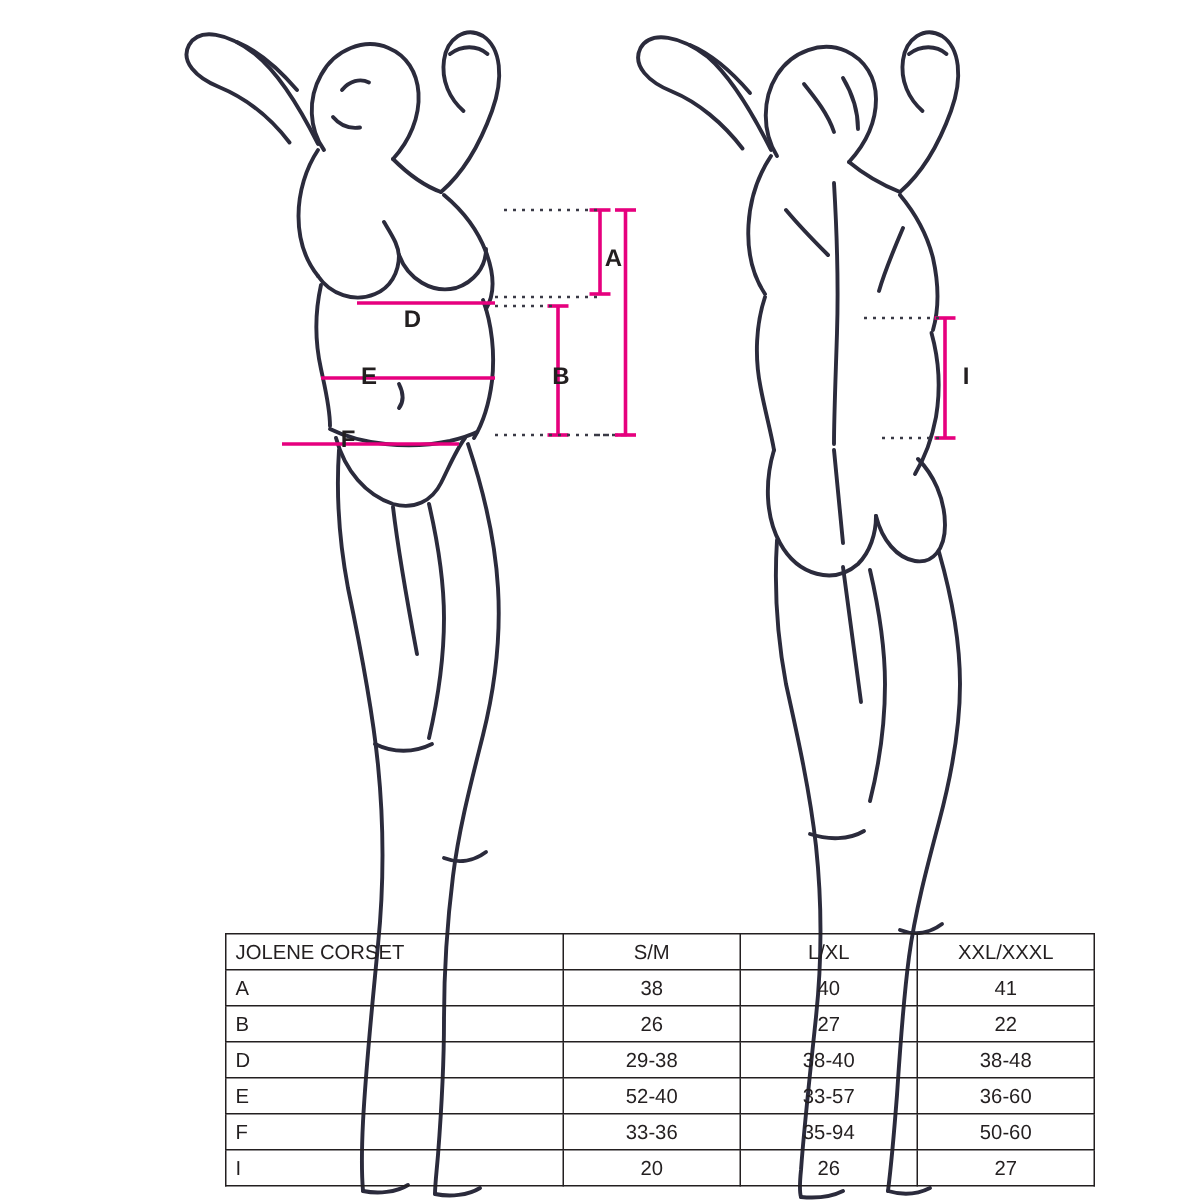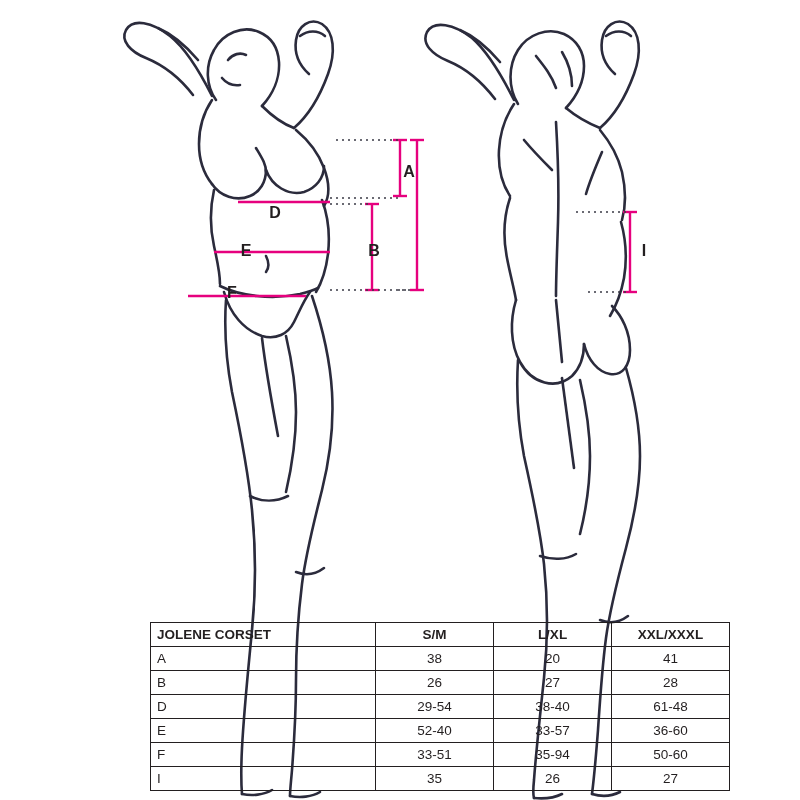--- a/index.html
+++ b/index.html
@@ -56,21 +56,21 @@
   }
   table.size-table td.label-col {
     text-align: left;
     width: 212px;
   }
   table.size-table td.val-col {
     text-align: center;
     width: 105px;
   }
   table.size-table tr.head td {
-    font-weight: 700;
+    font-weight: 400;
   }
 </style>
 </head>
 <body>
 
 <div id="stage">
 
   <svg id="figures" viewBox="0 0 800 800" xmlns="http://www.w3.org/2000/svg">
 
     <g fill="none" stroke="#2b2b3c" stroke-width="2.6" stroke-linecap="round" stroke-linejoin="round">
@@ -233,50 +233,50 @@
       <tbody>
         <tr class="head">
           <td class="label-col">JOLENE CORSET</td>
           <td class="val-col">S/M</td>
           <td class="val-col">L/XL</td>
           <td class="val-col">XXL/XXXL</td>
         </tr>
         <tr>
           <td class="label-col">A</td>
           <td class="val-col">38</td>
-          <td class="val-col">20</td>
+          <td class="val-col">40</td>
           <td class="val-col">41</td>
         </tr>
         <tr>
           <td class="label-col">B</td>
           <td class="val-col">26</td>
           <td class="val-col">27</td>
-          <td class="val-col">28</td>
+          <td class="val-col">22</td>
         </tr>
         <tr>
           <td class="label-col">D</td>
-          <td class="val-col">29-54</td>
+          <td class="val-col">29-38</td>
           <td class="val-col">38-40</td>
-          <td class="val-col">61-48</td>
+          <td class="val-col">38-48</td>
         </tr>
         <tr>
           <td class="label-col">E</td>
           <td class="val-col">52-40</td>
           <td class="val-col">33-57</td>
           <td class="val-col">36-60</td>
         </tr>
         <tr>
           <td class="label-col">F</td>
-          <td class="val-col">33-51</td>
+          <td class="val-col">33-36</td>
           <td class="val-col">35-94</td>
           <td class="val-col">50-60</td>
         </tr>
         <tr>
           <td class="label-col">I</td>
-          <td class="val-col">35</td>
+          <td class="val-col">20</td>
           <td class="val-col">26</td>
           <td class="val-col">27</td>
         </tr>
       </tbody>
     </table>
   </div>
 
 </div>
 
 </body></html>

